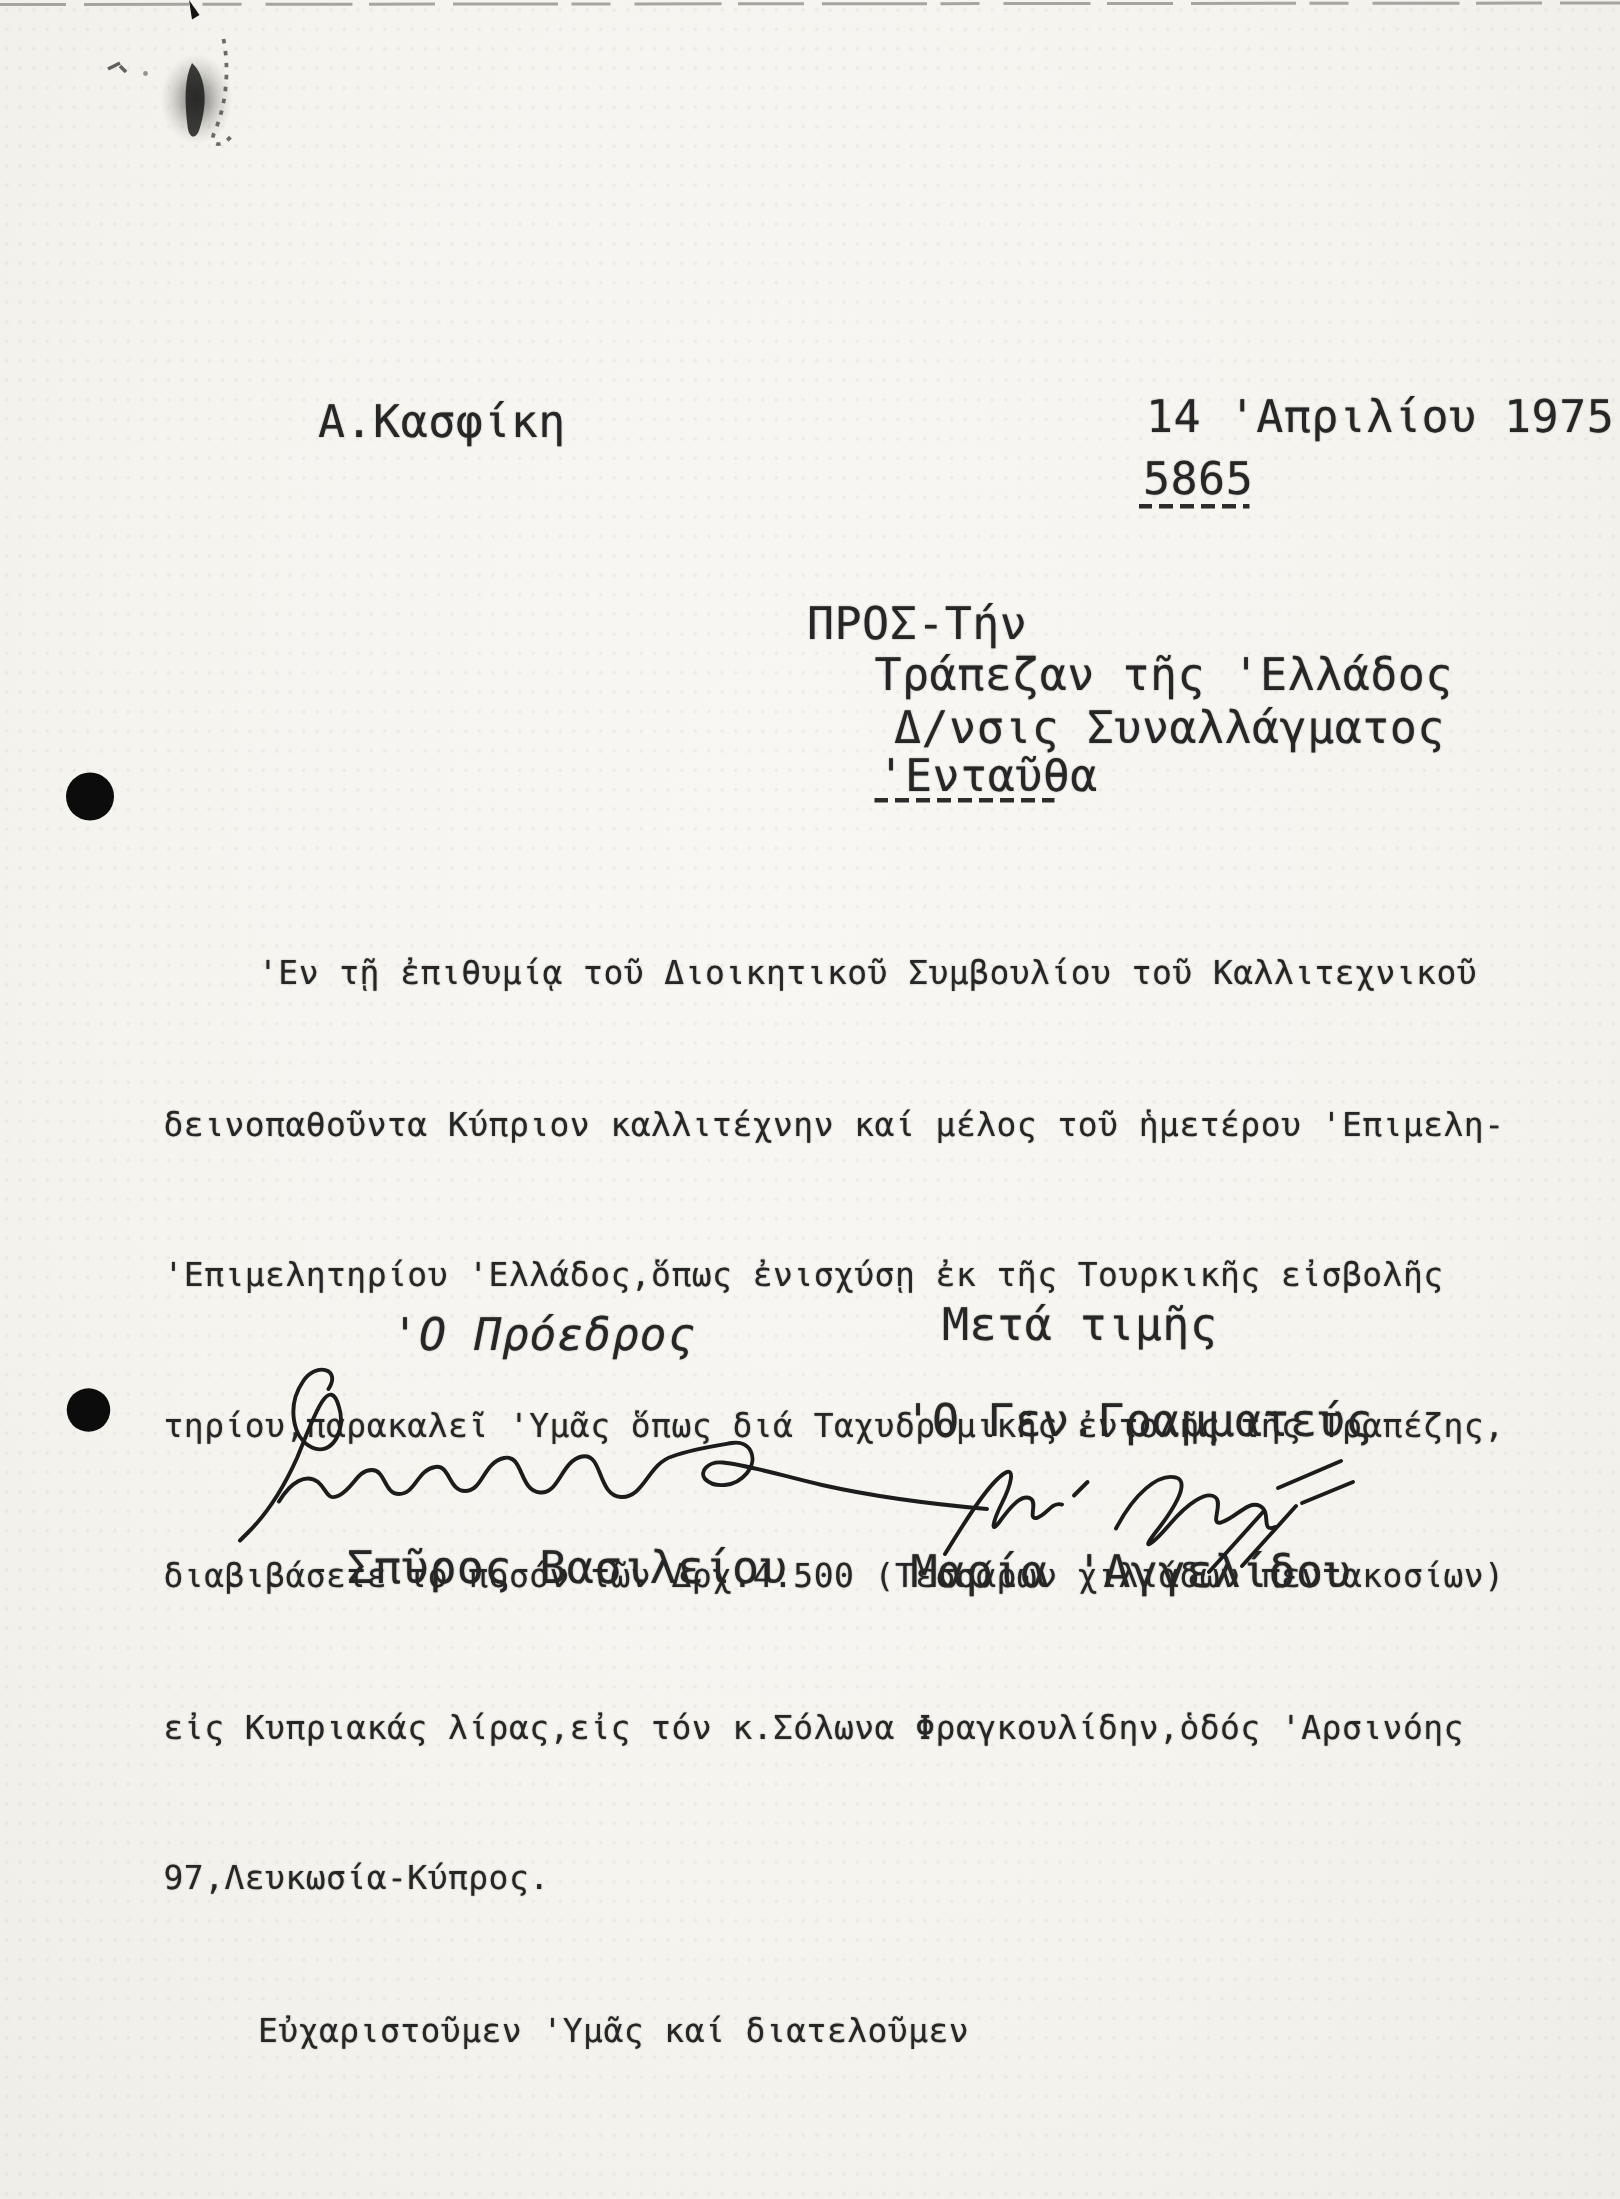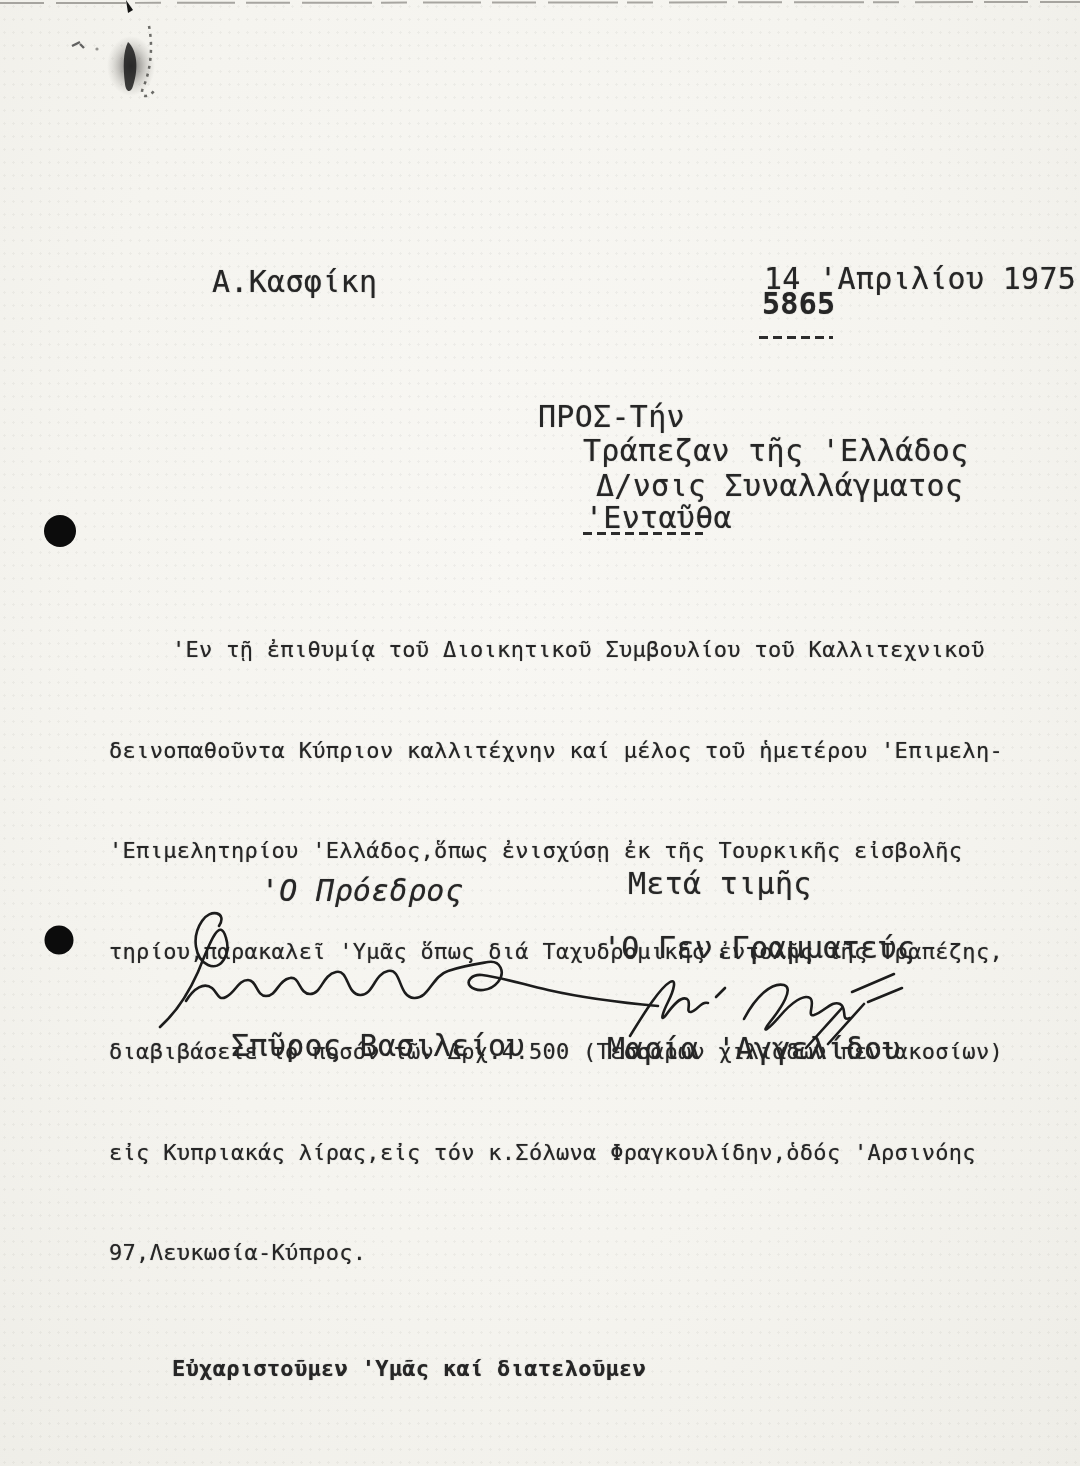--- a/index.html
+++ b/index.html
@@ -42,38 +42,38 @@
   svg.overlay{position:absolute;left:0;top:0;pointer-events:none;}
 </style>
 </head>
 <body>
 
 <div class="page">
   <div class="speckle"></div>
 
   <div class="t" style="left:212px;top:264px;">Α.Κασφίκη</div>
   <div class="t" style="left:764px;top:261px;">14 'Απριλίου 1975</div>
-  <div class="t" style="left:762px;top:286px;font-weight:bold;">5865</div>
+  <div class="t" style="left:762px;top:302px;">5865</div>
   <div class="dashes" style="left:759px;top:336px;width:74px;"></div>
 
   <div class="t" style="left:538px;top:399px;">ΠΡΟΣ-Τήν</div>
   <div class="t" style="left:583px;top:433px;">Τράπεζαν τῆς 'Ελλάδος</div>
   <div class="t" style="left:583px;top:468px;margin-left:13px;">Δ/νσις Συναλλάγματος</div>
   <div class="t" style="left:585px;top:500px;">'Ενταῦθα</div>
   <div class="dashes" style="left:583px;top:532px;width:120px;"></div>
 
   <div class="body-block">
     <div class="indent">'Εν τῇ ἐπιθυμίᾳ τοῦ Διοικητικοῦ Συμβουλίου τοῦ Καλλιτεχνικοῦ</div>
     <div>δεινοπαθοῦντα Κύπριον καλλιτέχνην καί μέλος τοῦ ἡμετέρου 'Επιμελη-</div>
     <div>'Επιμελητηρίου 'Ελλάδος,ὅπως ἐνισχύσῃ ἐκ τῆς Τουρκικῆς εἰσβολῆς</div>
     <div>τηρίου,παρακαλεῖ 'Υμᾶς ὅπως διά Ταχυδρομικῆς ἐντολῆς τῆς Τραπέζης,</div>
     <div>διαβιβάσετε τό ποσόν τῶν Δρχ.4.500 (Τεσσάρων χιλιάδων πεντακοσίων)</div>
     <div>εἰς Κυπριακάς λίρας,εἰς τόν κ.Σόλωνα Φραγκουλίδην,ὁδός 'Αρσινόης</div>
     <div>97,Λευκωσία-Κύπρος.</div>
-    <div class="indent" style="margin-top:15px;font-weight:bold;">Εὐχαριστοῦμεν 'Υμᾶς καί διατελοῦμεν</div>
+    <div class="indent" style="margin-top:1px;">Εὐχαριστοῦμεν 'Υμᾶς καί διατελοῦμεν</div>
   </div>
 
   <div class="t" style="left:628px;top:866px;">Μετά τιμῆς</div>
   <div class="t" style="left:261px;top:873px;font-style:italic;">'Ο Πρόεδρος</div>
   <div class="t" style="left:603px;top:930px;">'Ο Γεν.Γραμματεύς</div>
   <div class="t" style="left:231px;top:1028px;">Σπῦρος Βασιλείου</div>
   <div class="t" style="left:607px;top:1031px;">Μαρία 'Αγγελίδου</div>
 
   <svg class="overlay" width="1080" height="1466" viewBox="0 0 1080 1466">
     <defs>

